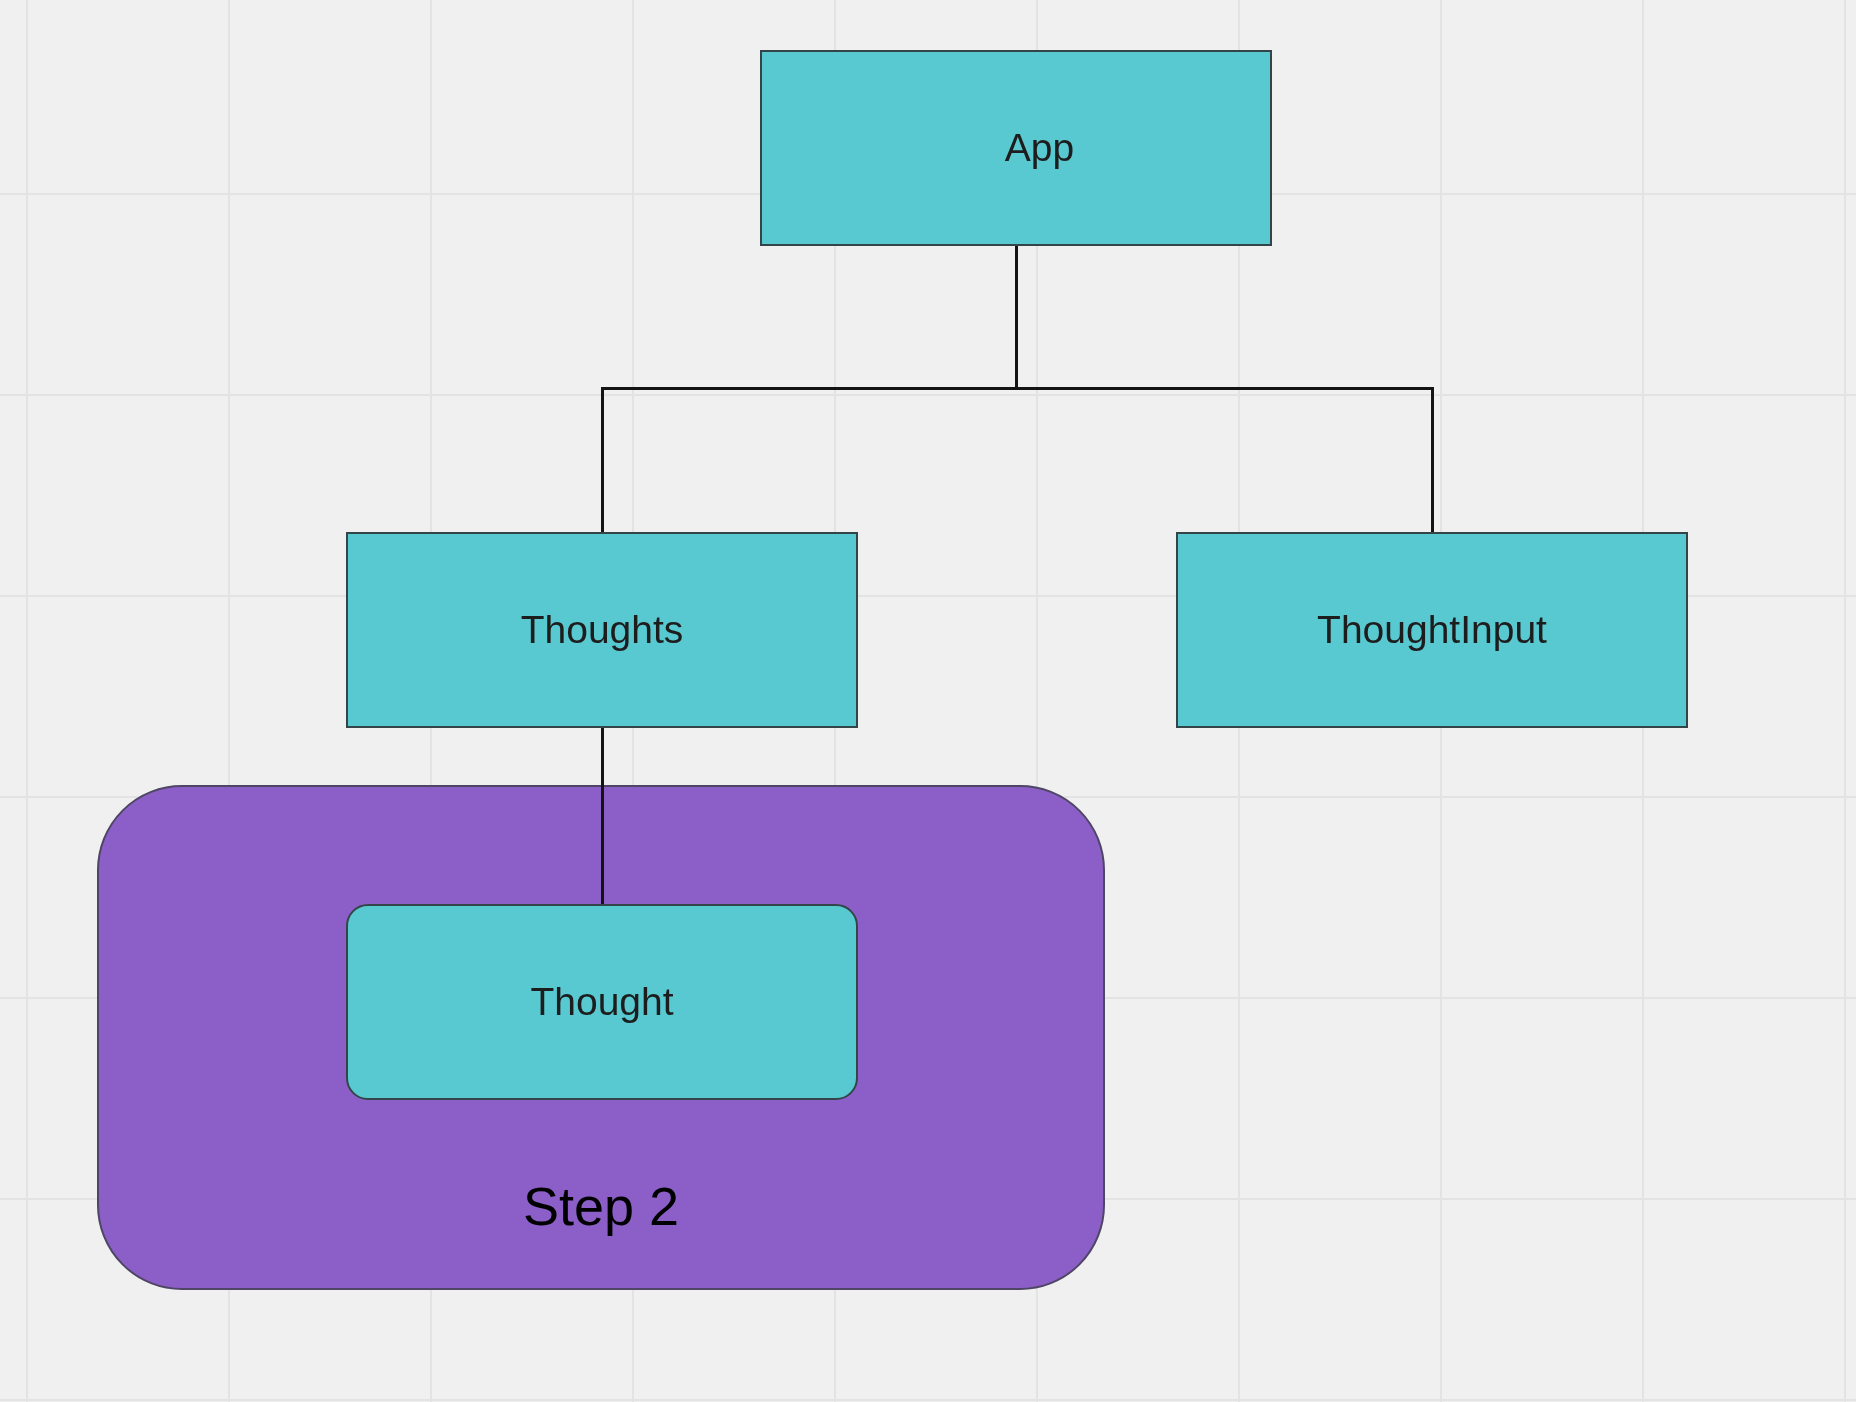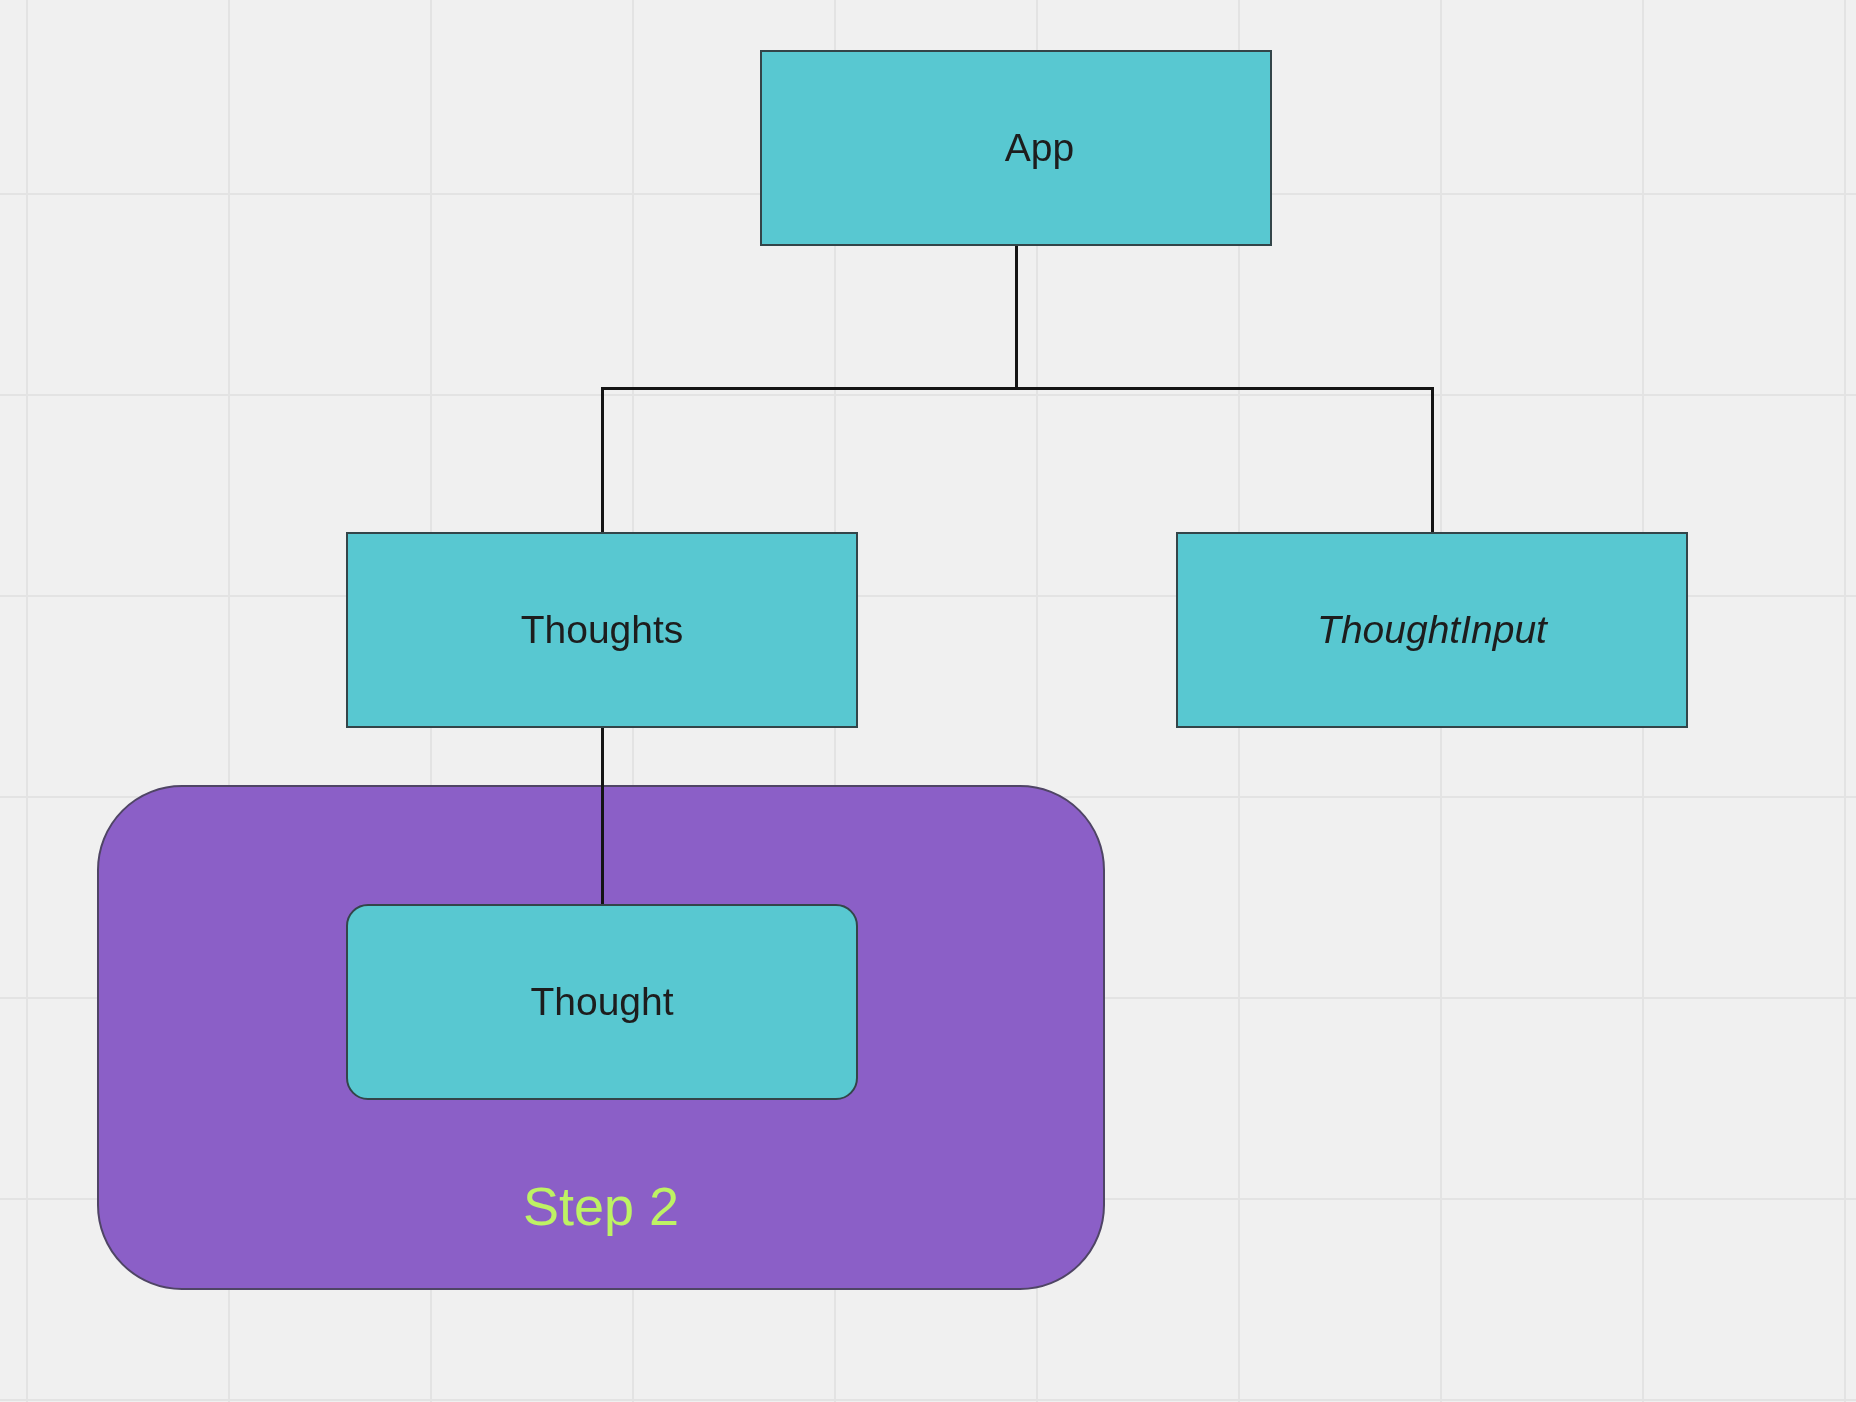--- a/index.html
+++ b/index.html
@@ -35,21 +35,21 @@
     box-sizing: border-box;
     z-index: 1;
   }
   .group-label {
     position: absolute;
     left: 0;
     right: 0;
     bottom: 52px;
     text-align: center;
     font-size: 54px;
-    color: #bef264;
+    color: #000000;
     line-height: 1.1;
   }
   .connector {
     position: absolute;
     background: #141414;
     z-index: 2;
   }
   .conn-v { width: 3px; }
   .conn-h { height: 3px; }
   #conn-app-drop      { left: 1015px; top: 246px;  height: 144px; }
@@ -69,21 +69,21 @@
     justify-content: center;
     z-index: 3;
   }
   .node-label {
     font-size: 39px;
     color: #1d1d1d;
     white-space: nowrap;
   }
   #node-app          { left: 760px;  top: 50px; padding-left: 47px;  }
   #node-thoughts     { left: 346px;  top: 532px; }
-  #node-thoughtinput { left: 1176px; top: 532px; font-style: italic; }
+  #node-thoughtinput { left: 1176px; top: 532px; }
   #node-thought      { left: 346px;  top: 904px; border-radius: 22px; }
 </style>
 </head>
 <body>
 
 <div class="canvas">
 
   <div class="group">
     <div class="group-label">Step 2</div>
   </div>

